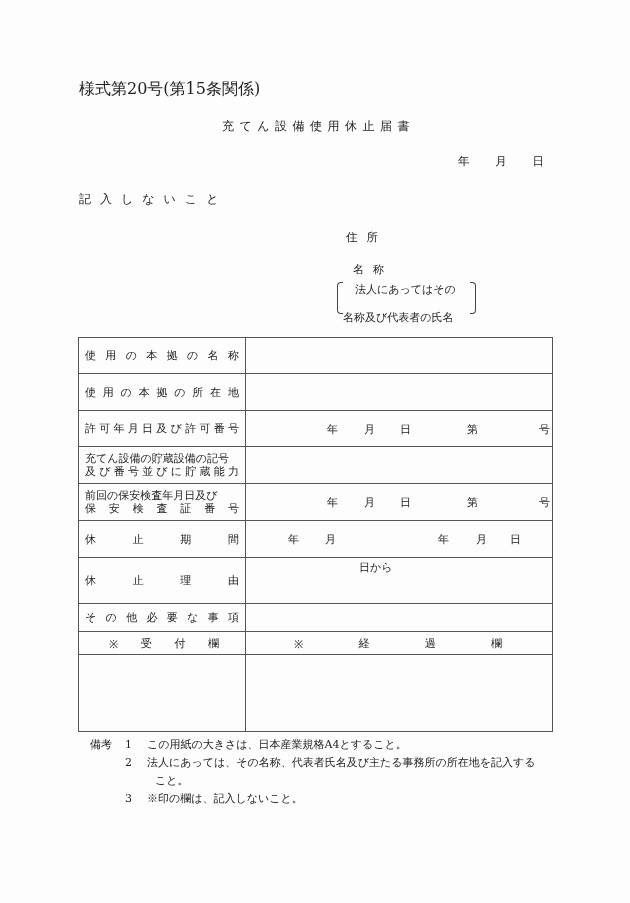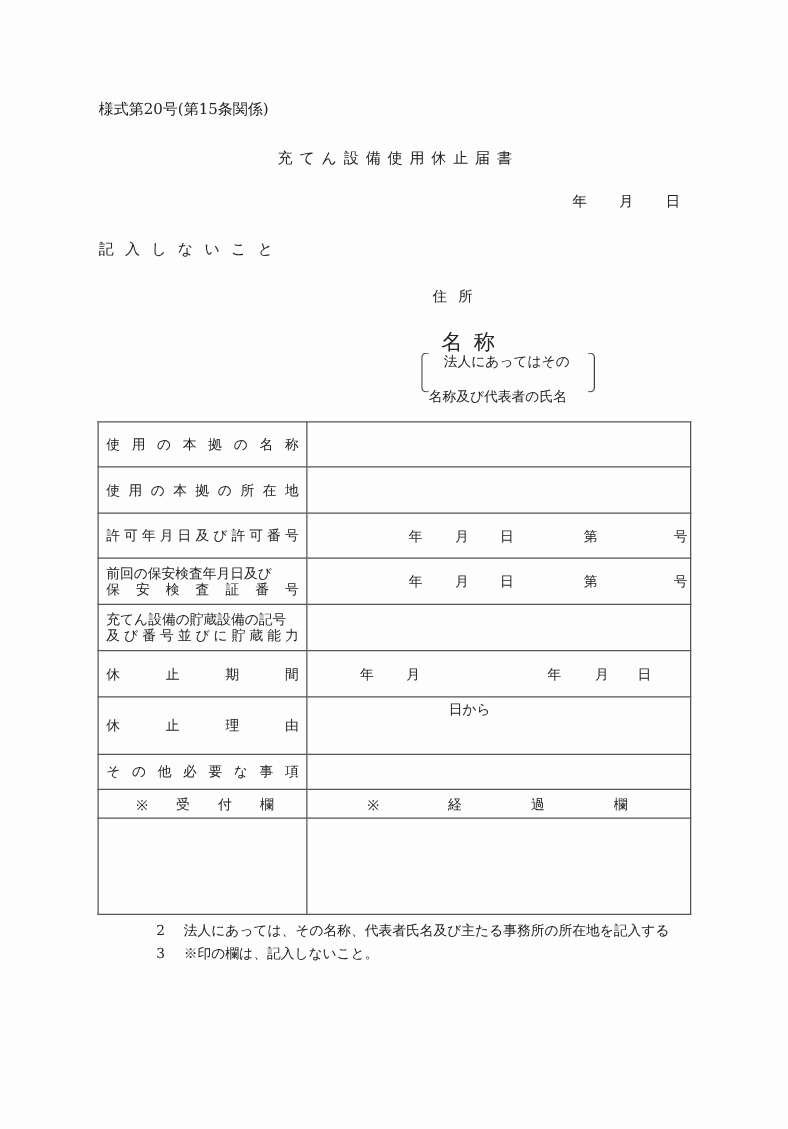--- a/index.html
+++ b/index.html
@@ -2,26 +2,26 @@
 <html><head>
 <meta charset="utf-8">
 <style>
   html, body { margin: 0; padding: 0; }
   body {
     width: 630px; height: 903px; background: #fdfdfd; position: relative;
     font-family: "DejaVu Serif", "Liberation Serif", serif; color: #222;
     font-size: 11.5px; overflow: hidden;
   }
   .abs { position: absolute; white-space: nowrap; }
-  .form-number { left: 79px; top: 79px; font-size: 12px; }
+  .form-number { left: 79px; top: 79px; font-size: 16px; }
   .title { left: 222px; top: 118px; font-size: 12px; letter-spacing: 5.5px; }
   .date-line { top: 154px; left: 458px; width: 86px; display: flex; justify-content: space-between; font-size: 11.5px; }
   .addressee { left: 79px; top: 191px; font-size: 12px; letter-spacing: 9px; }
   .addr-label { left: 346px; top: 230px; font-size: 11.5px; letter-spacing: 9px; }
-  .name-label { left: 353px; top: 262px; font-size: 17px; letter-spacing: 9px; }
+  .name-label { left: 353px; top: 262px; font-size: 11px; letter-spacing: 9px; }
   .bracket-note { left: 337px; top: 280px; width: 139px; height: 35px; }
   .bracket-note .bl, .bracket-note .br {
     position: absolute; top: 2px; width: 5px; height: 30px; border: 1px solid #444;
   }
   .bracket-note .bl { left: 0; border-right: none; border-radius: 4px 0 0 4px; }
   .bracket-note .br { right: 0; border-left: none; border-radius: 0 4px 4px 0; }
   .bracket-note .line1 { position: absolute; left: 18px; top: 2px; font-size: 11px; }
   .bracket-note .line2 { position: absolute; left: 6px; top: 18px; font-size: 11px; margin-top: 12px; }
 
   table.form {
@@ -116,61 +116,61 @@
             <span style="position: absolute; left: 75px; top: 0px;">年</span>
             <span style="position: absolute; left: 112px; top: 0px;">月</span>
             <span style="position: absolute; left: 148px; top: 0px;">日</span>
             <span style="position: absolute; left: 215px; top: 0px;">第</span>
             <span style="position: absolute; left: 287px; top: 0px;">号</span>
           </div>
     </td>
   </tr>
   <tr style="height:37px">
     <td class="label two-line">
-      <div>前回の保安検査年月日及び</div>
-      <div class="spread" id="r3b">
-            <span>保</span>
-            <span>安</span>
-            <span>検</span>
-            <span>査</span>
-            <span>証</span>
-            <span>番</span>
-            <span>号</span>
-          </div>
-    </td>
-    <td>
-      <div class="date-cells" id="v3" style="position: relative; height: 14px;">
-            <span style="position: absolute; left: 75px; top: 0px;">年</span>
-            <span style="position: absolute; left: 112px; top: 0px;">月</span>
-            <span style="position: absolute; left: 148px; top: 0px;">日</span>
-            <span style="position: absolute; left: 215px; top: 0px;">第</span>
-            <span style="position: absolute; left: 287px; top: 0px;">号</span>
-          </div>
-    </td>
-  </tr>
-  <tr style="height:37px">
-    <td class="label two-line">
       <div>充てん設備の貯蔵設備の記号</div>
       <div class="spread" id="r4b">
             <span>及</span>
             <span>び</span>
             <span>番</span>
             <span>号</span>
             <span>並</span>
             <span>び</span>
             <span>に</span>
             <span>貯</span>
             <span>蔵</span>
             <span>能</span>
             <span>力</span>
           </div>
     </td>
     <td></td>
   </tr>
   <tr style="height:37px">
+    <td class="label two-line">
+      <div>前回の保安検査年月日及び</div>
+      <div class="spread" id="r3b">
+            <span>保</span>
+            <span>安</span>
+            <span>検</span>
+            <span>査</span>
+            <span>証</span>
+            <span>番</span>
+            <span>号</span>
+          </div>
+    </td>
+    <td>
+      <div class="date-cells" id="v3" style="position: relative; height: 14px;">
+            <span style="position: absolute; left: 75px; top: 0px;">年</span>
+            <span style="position: absolute; left: 112px; top: 0px;">月</span>
+            <span style="position: absolute; left: 148px; top: 0px;">日</span>
+            <span style="position: absolute; left: 215px; top: 0px;">第</span>
+            <span style="position: absolute; left: 287px; top: 0px;">号</span>
+          </div>
+    </td>
+  </tr>
+  <tr style="height:37px">
     <td class="label">
           <div class="spread" id="r5">
             <span>休</span>
             <span>止</span>
             <span>期</span>
             <span>間</span>
           </div>
         </td>
     <td>
       <div class="date-cells" id="v5" style="position: relative; height: 14px;">
@@ -229,22 +229,32 @@
   </tr>
   <tr style="height:77px">
     <td class="label"></td>
     <td></td>
   </tr>
 </tbody>
   </table>
 
 <div class="abs notes">
   <div class="note-row">
+    <span class="note-head">備考</span>
+    <span class="note-num">1</span>
+    <span>この用紙の大きさは、日本産業規格A4とすること。</span>
+  </div>
+  <div class="note-row">
     <span class="note-head"></span>
     <span class="note-num">2</span>
     <span>法人にあっては、その名称、代表者氏名及び主たる事務所の所在地を記入する</span>
   </div>
   <div class="note-row">
     <span class="note-head"></span>
+    <span class="note-num" style="width:30px"></span>
+    <span>こと。</span>
+  </div>
+  <div class="note-row">
+    <span class="note-head"></span>
     <span class="note-num">3</span>
     <span>※印の欄は、記入しないこと。</span>
   </div>
 </div>
 
 </body></html>

